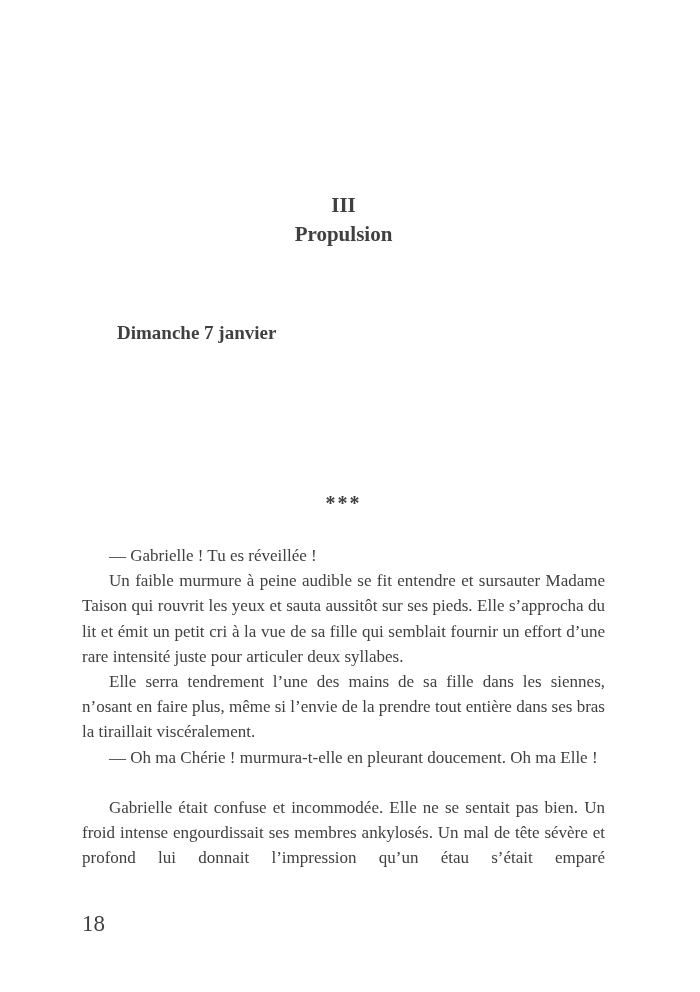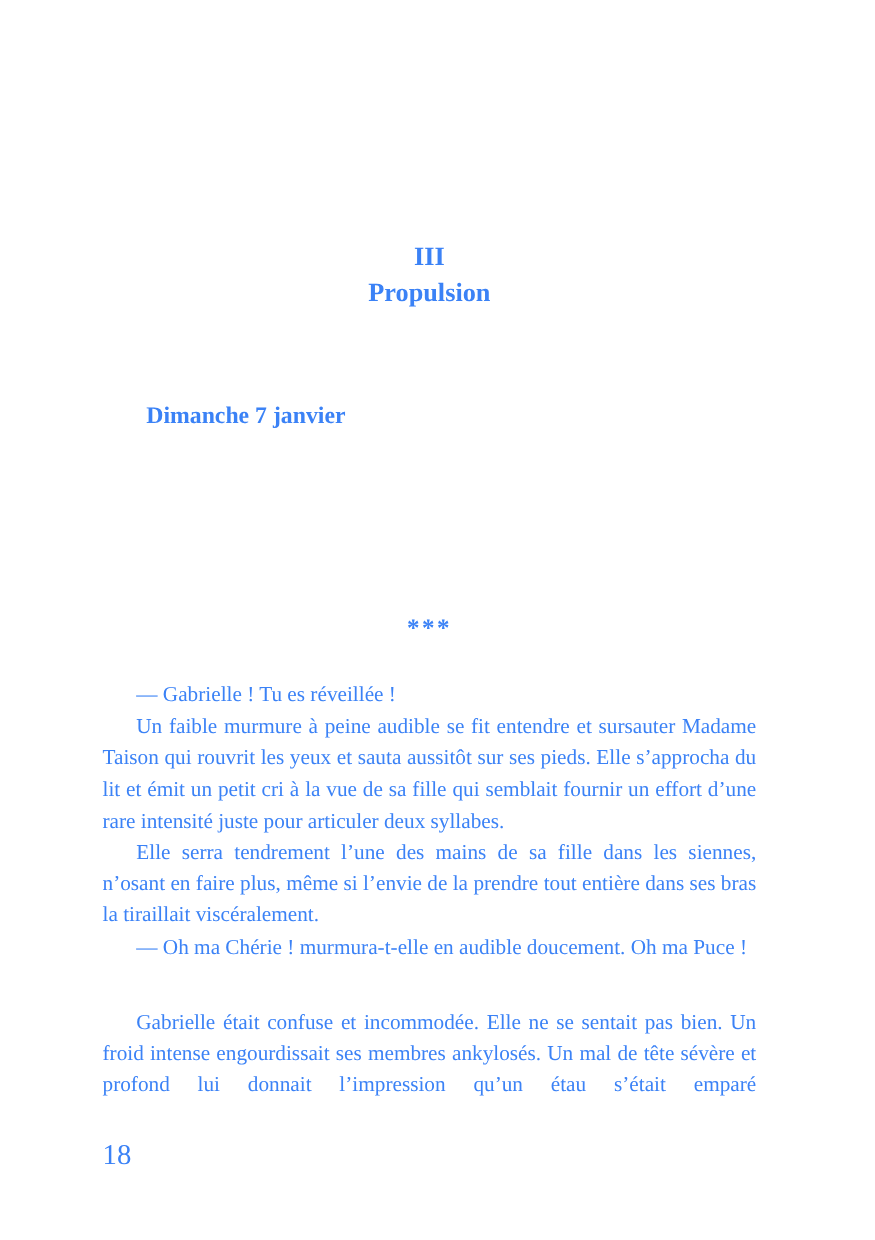--- a/index.html
+++ b/index.html
@@ -6,21 +6,21 @@
   body {
     width: 700px;
     height: 992px;
     background: #ffffff;
   }
   .page {
     position: relative;
     width: 700px;
     height: 992px;
     background: #ffffff;
-    color: #3b82f6;
+    color: #404040;
     font-family: "Liberation Serif", serif;
     overflow: hidden;
   }
   .chapter {
     position: absolute;
     top: 191px;
     left: 82px;
     width: 523px;
     text-align: center;
     font-weight: 700;
@@ -62,21 +62,21 @@
     width: 523px;
     font-size: 17px;
     line-height: 25.2px;
     text-align: justify;
   }
   .body-text p {
     margin: 0;
     text-indent: 27px;
   }
   .body-text p.spaced {
-    margin-top: 35px;
+    margin-top: 25px;
   }
   .body-text p.continues {
     text-align-last: justify;
   }
   .page-number {
     position: absolute;
     top: 911px;
     left: 82px;
     font-size: 23px;
     line-height: 25px;
@@ -94,19 +94,19 @@
 
   <div class="date-heading">Dimanche 7 janvier</div>
 
 
   <div class="separator">***</div>
 
   <div class="body-text">
     <p>— Gabrielle ! Tu es réveillée !</p>
     <p>Un faible murmure à peine audible se fit entendre et sursauter Madame Taison qui rouvrit les yeux et sauta aussitôt sur ses pieds. Elle s’approcha du lit et émit un petit cri à la vue de sa fille qui semblait fournir un effort d’une rare intensité juste pour articuler deux syllabes.</p>
     <p>Elle serra tendrement l’une des mains de sa fille dans les siennes, n’osant en faire plus, même si l’envie de la prendre tout entière dans ses bras la tiraillait viscéralement.</p>
-    <p>— Oh ma Chérie ! murmura-t-elle en audible doucement. Oh ma Puce !</p>
+    <p>— Oh ma Chérie ! murmura-t-elle en pleurant doucement. Oh ma Elle !</p>
     <p class="spaced continues">Gabrielle était confuse et incommodée. Elle ne se sentait pas bien. Un froid intense engourdissait ses membres ankylosés. Un mal de tête sévère et profond lui donnait l’impression qu’un étau s’était emparé</p>
   </div>
 
   <div class="page-number">18</div>
 
 </div>
 
 </body></html>

